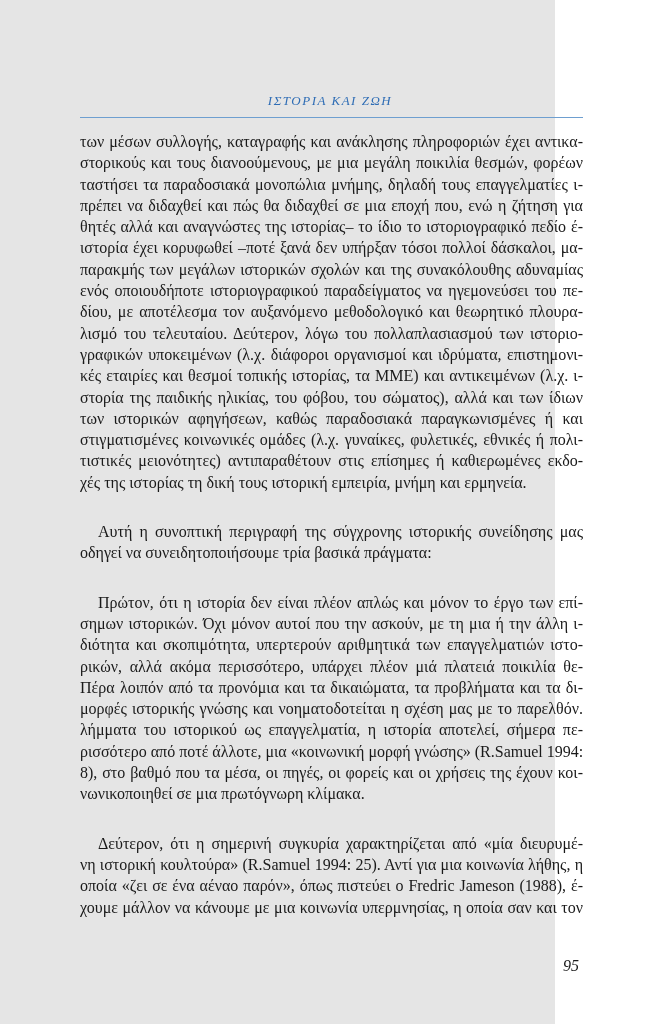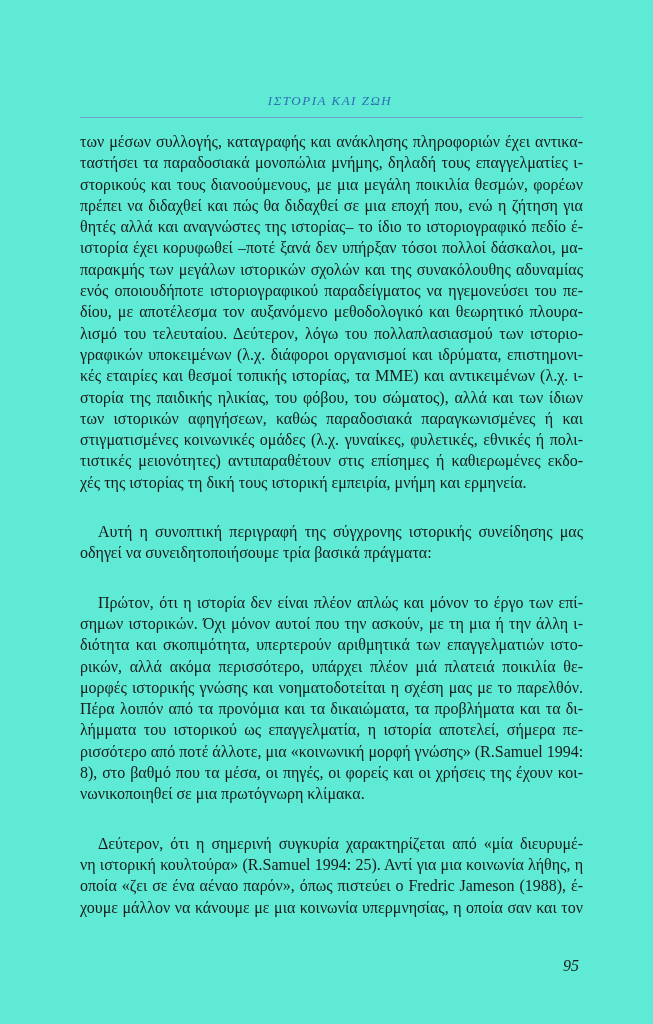--- a/index.html
+++ b/index.html
@@ -11,22 +11,22 @@
       width: 653px;
       height: 1024px;
       position: relative;
       overflow: hidden;
       font-family: "Liberation Serif", "DejaVu Serif", serif;
       color: #1a1a1a;
     }
     .page {
       position: absolute;
       left: 0; top: 0;
-      width: 653px; height: 1024px;
-      background: #5eead4;
+      width: 555px; height: 1024px;
+      background: #e5e5e5;
     }
     .running-header {
       position: absolute;
       top: 93px;
       left: 78px;
       width: 504px;
       text-align: center;
       font-style: italic;
       font-size: 13px;
       letter-spacing: 1.5px;
@@ -73,44 +73,44 @@
   </style>
 </head>
 <body>
 
 <div class="page">
   <div class="running-header">ΙΣΤΟΡΙΑ ΚΑΙ ΖΩΗ</div>
   <div class="header-rule"></div>
 
   <div class="body-text">
     <span class="line">των μέσων συλλογής, καταγραφής και ανάκλησης πληροφοριών έχει αντικα-</span>
+    <span class="line">στορικούς και τους διανοούμενους, με μια μεγάλη ποικιλία θεσμών, φορέων</span>
     <span class="line">ταστήσει τα παραδοσιακά μονοπώλια μνήμης, δηλαδή τους επαγγελματίες ι-</span>
-    <span class="line">στορικούς και τους διανοούμενους, με μια μεγάλη ποικιλία θεσμών, φορέων</span>
     <span class="line">πρέπει να διδαχθεί και πώς θα διδαχθεί σε μια εποχή που, ενώ η ζήτηση για</span>
     <span class="line">θητές αλλά και αναγνώστες της ιστορίας– το ίδιο το ιστοριογραφικό πεδίο έ-</span>
     <span class="line">ιστορία έχει κορυφωθεί –ποτέ ξανά δεν υπήρξαν τόσοι πολλοί δάσκαλοι, μα-</span>
     <span class="line">παρακμής των μεγάλων ιστορικών σχολών και της συνακόλουθης αδυναμίας</span>
     <span class="line">ενός οποιουδήποτε ιστοριογραφικού παραδείγματος να ηγεμονεύσει του πε-</span>
     <span class="line">δίου, με αποτέλεσμα τον αυξανόμενο μεθοδολογικό και θεωρητικό πλουρα-</span>
     <span class="line">λισμό του τελευταίου. Δεύτερον, λόγω του πολλαπλασιασμού των ιστοριο-</span>
     <span class="line">γραφικών υποκειμένων (λ.χ. διάφοροι οργανισμοί και ιδρύματα, επιστημονι-</span>
     <span class="line">κές εταιρίες και θεσμοί τοπικής ιστορίας, τα ΜΜΕ) και αντικειμένων (λ.χ. ι-</span>
     <span class="line">στορία της παιδικής ηλικίας, του φόβου, του σώματος), αλλά και των ίδιων</span>
     <span class="line">των ιστορικών αφηγήσεων, καθώς παραδοσιακά παραγκωνισμένες ή και</span>
     <span class="line">στιγματισμένες κοινωνικές ομάδες (λ.χ. γυναίκες, φυλετικές, εθνικές ή πολι-</span>
     <span class="line">τιστικές μειονότητες) αντιπαραθέτουν στις επίσημες ή καθιερωμένες εκδο-</span>
     <span class="line last">χές της ιστορίας τη δική τους ιστορική εμπειρία, μνήμη και ερμηνεία.</span>
     <span class="line indent">Αυτή η συνοπτική περιγραφή της σύγχρονης ιστορικής συνείδησης μας</span>
     <span class="line last">οδηγεί να συνειδητοποιήσουμε τρία βασικά πράγματα:</span>
     <span class="line indent">Πρώτον, ότι η ιστορία δεν είναι πλέον απλώς και μόνον το έργο των επί-</span>
     <span class="line">σημων ιστορικών. Όχι μόνον αυτοί που την ασκούν, με τη μια ή την άλλη ι-</span>
     <span class="line">διότητα και σκοπιμότητα, υπερτερούν αριθμητικά των επαγγελματιών ιστο-</span>
     <span class="line">ρικών, αλλά ακόμα περισσότερο, υπάρχει πλέον μιά πλατειά ποικιλία θε-</span>
+    <span class="line">Πέρα λοιπόν από τα προνόμια και τα δικαιώματα, τα προβλήματα και τα δι-</span>
     <span class="line">μορφές ιστορικής γνώσης και νοηματοδοτείται η σχέση μας με το παρελθόν.</span>
-    <span class="line">Πέρα λοιπόν από τα προνόμια και τα δικαιώματα, τα προβλήματα και τα δι-</span>
     <span class="line">λήμματα του ιστορικού ως επαγγελματία, η ιστορία αποτελεί, σήμερα πε-</span>
     <span class="line">ρισσότερο από ποτέ άλλοτε, μια «κοινωνική μορφή γνώσης» (R.Samuel 1994:</span>
     <span class="line">8), στο βαθμό που τα μέσα, οι πηγές, οι φορείς και οι χρήσεις της έχουν κοι-</span>
     <span class="line last">νωνικοποιηθεί σε μια πρωτόγνωρη κλίμακα.</span>
     <span class="line indent">Δεύτερον, ότι η σημερινή συγκυρία χαρακτηρίζεται από «μία διευρυμέ-</span>
     <span class="line">νη ιστορική κουλτούρα» (R.Samuel 1994: 25). Αντί για μια κοινωνία λήθης, η</span>
     <span class="line">οποία «ζει σε ένα αέναο παρόν», όπως πιστεύει ο Fredric Jameson (1988), έ-</span>
     <span class="line">χουμε μάλλον να κάνουμε με μια κοινωνία υπερμνησίας, η οποία σαν και τον</span>
   </div>
 

